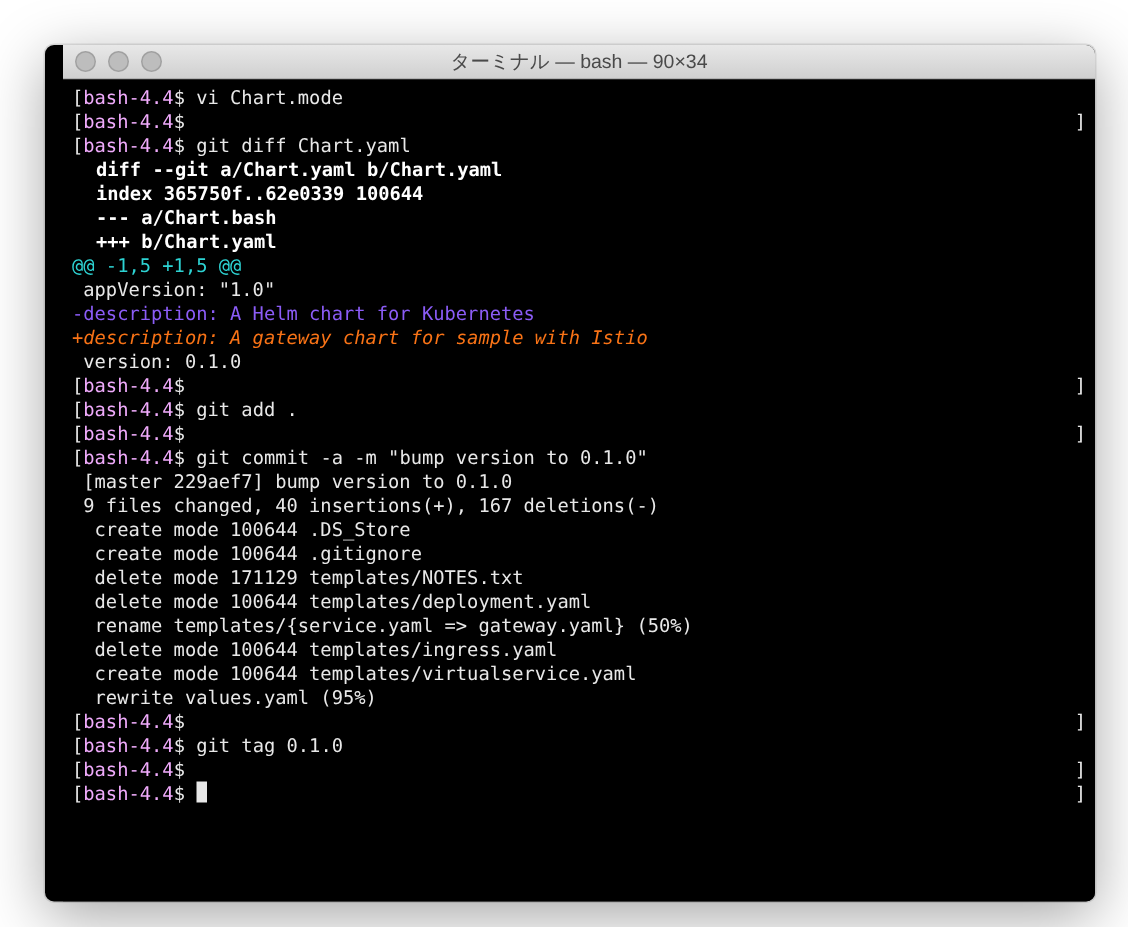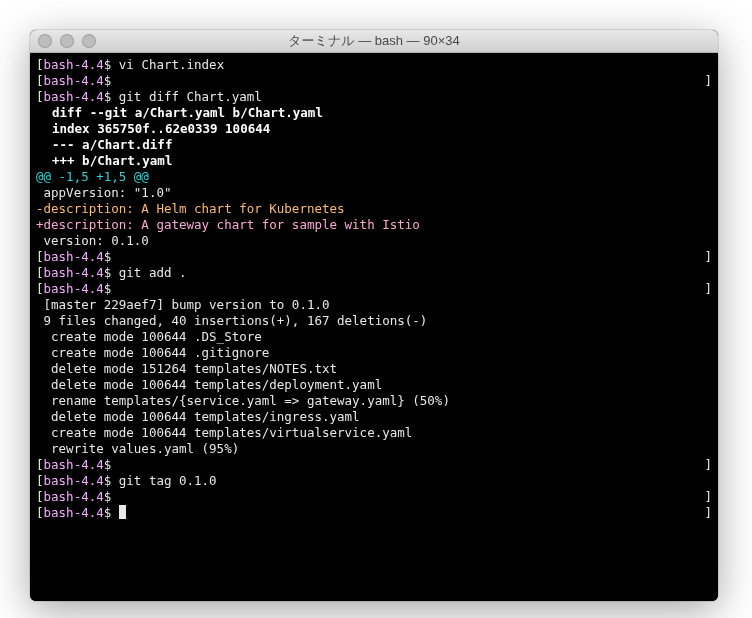--- a/index.html
+++ b/index.html
@@ -10,20 +10,21 @@
     width: 752px;
     height: 618px;
     box-sizing: border-box;
   }
   .window {
     width: 688px;
     border-radius: 6px;
     box-shadow: 0 10px 40px rgba(0,0,0,0.35), 0 0 0 1px rgba(0,0,0,0.1);
     overflow: hidden;
     background: #000;
+    padding-left: 12px;
   }
   .titlebar {
     height: 22px;
     background: linear-gradient(#e8e8e8, #d0d0d0);
     border-bottom: 1px solid #b0b0b0;
     display: flex;
     align-items: center;
     padding: 0 8px;
     position: relative;
   }
@@ -55,22 +56,22 @@
     padding: 4px 6px 24px 6px;
     position: relative;
     min-height: 520px;
   }
   .row { white-space: pre; }
   .br-open, .br-close { color: #e8e8e8; }
   .prompt { color: #f0abfc; }
   .dollar { color: #e8e8e8; }
   .bold { font-weight: bold; color:#fff;margin-left:16px; }
   .cyan { color: #2dd3d3; }
-  .red { color: #fdba74; }
-  .green { color: #f9a8d4; }
+  .red { color: #8b5cf6; }
+  .green { color: #f97316; font-style: italic; }
   .rightbr {
     position: absolute;
     right: 6px;
   }
   .cursor {
     display: inline-block;
     width: 7px;
     height: 14px;
     background: #e8e8e8;
     vertical-align: -2px;
@@ -94,40 +95,41 @@
 <div class="window">
   <div class="titlebar">
     <div class="traffic-lights">
       <div class="tl"></div>
       <div class="tl"></div>
       <div class="tl"></div>
     </div>
     <div class="title">ターミナル — bash — 90×34</div>
   </div>
   <div class="term" id="term">
-    <div class="row"><span class="br-open">[</span><span class="prompt">bash-4.4</span><span class="dollar">$ </span><span>vi Chart.index</span></div>
+    <div class="row"><span class="br-open">[</span><span class="prompt">bash-4.4</span><span class="dollar">$ </span><span>vi Chart.mode</span></div>
       <div class="row"><span class="br-open">[</span><span class="prompt">bash-4.4</span><span class="dollar">$ </span><span></span><span class="rightbr">]</span></div>
       <div class="row"><span class="br-open">[</span><span class="prompt">bash-4.4</span><span class="dollar">$ </span><span>git diff Chart.yaml</span></div>
       <div class="row"><span class="bold">diff --git a/Chart.yaml b/Chart.yaml</span></div>
       <div class="row"><span class="bold">index 365750f..62e0339 100644</span></div>
-      <div class="row"><span class="bold">--- a/Chart.diff</span></div>
+      <div class="row"><span class="bold">--- a/Chart.bash</span></div>
       <div class="row"><span class="bold">+++ b/Chart.yaml</span></div>
       <div class="row"><span class="cyan">@@ -1,5 +1,5 @@</span></div>
       <div class="row"><span> appVersion: "1.0"</span></div>
       <div class="row"><span class="red">-description: A Helm chart for Kubernetes</span></div>
       <div class="row"><span class="green">+description: A gateway chart for sample with Istio</span></div>
       <div class="row"><span> version: 0.1.0</span></div>
       <div class="row"><span class="br-open">[</span><span class="prompt">bash-4.4</span><span class="dollar">$ </span><span></span><span class="rightbr">]</span></div>
       <div class="row"><span class="br-open">[</span><span class="prompt">bash-4.4</span><span class="dollar">$ </span><span>git add .</span></div>
       <div class="row"><span class="br-open">[</span><span class="prompt">bash-4.4</span><span class="dollar">$ </span><span></span><span class="rightbr">]</span></div>
+      <div class="row"><span class="br-open">[</span><span class="prompt">bash-4.4</span><span class="dollar">$ </span><span>git commit -a -m "bump version to 0.1.0"</span></div>
       <div class="row"><span> [master 229aef7] bump version to 0.1.0</span></div>
       <div class="row"><span> 9 files changed, 40 insertions(+), 167 deletions(-)</span></div>
       <div class="row"><span>  create mode 100644 .DS_Store</span></div>
       <div class="row"><span>  create mode 100644 .gitignore</span></div>
-      <div class="row"><span>  delete mode 151264 templates/NOTES.txt</span></div>
+      <div class="row"><span>  delete mode 171129 templates/NOTES.txt</span></div>
       <div class="row"><span>  delete mode 100644 templates/deployment.yaml</span></div>
       <div class="row"><span>  rename templates/{service.yaml =&gt; gateway.yaml} (50%)</span></div>
       <div class="row"><span>  delete mode 100644 templates/ingress.yaml</span></div>
       <div class="row"><span>  create mode 100644 templates/virtualservice.yaml</span></div>
       <div class="row"><span>  rewrite values.yaml (95%)</span></div>
       <div class="row"><span class="br-open">[</span><span class="prompt">bash-4.4</span><span class="dollar">$ </span><span></span><span class="rightbr">]</span></div>
       <div class="row"><span class="br-open">[</span><span class="prompt">bash-4.4</span><span class="dollar">$ </span><span>git tag 0.1.0</span></div>
       <div class="row"><span class="br-open">[</span><span class="prompt">bash-4.4</span><span class="dollar">$ </span><span></span><span class="rightbr">]</span></div>
       <div class="row"><span class="br-open">[</span><span class="prompt">bash-4.4</span><span class="dollar">$ </span><span></span><span class="cursor"></span><span class="rightbr">]</span></div>
   </div>

